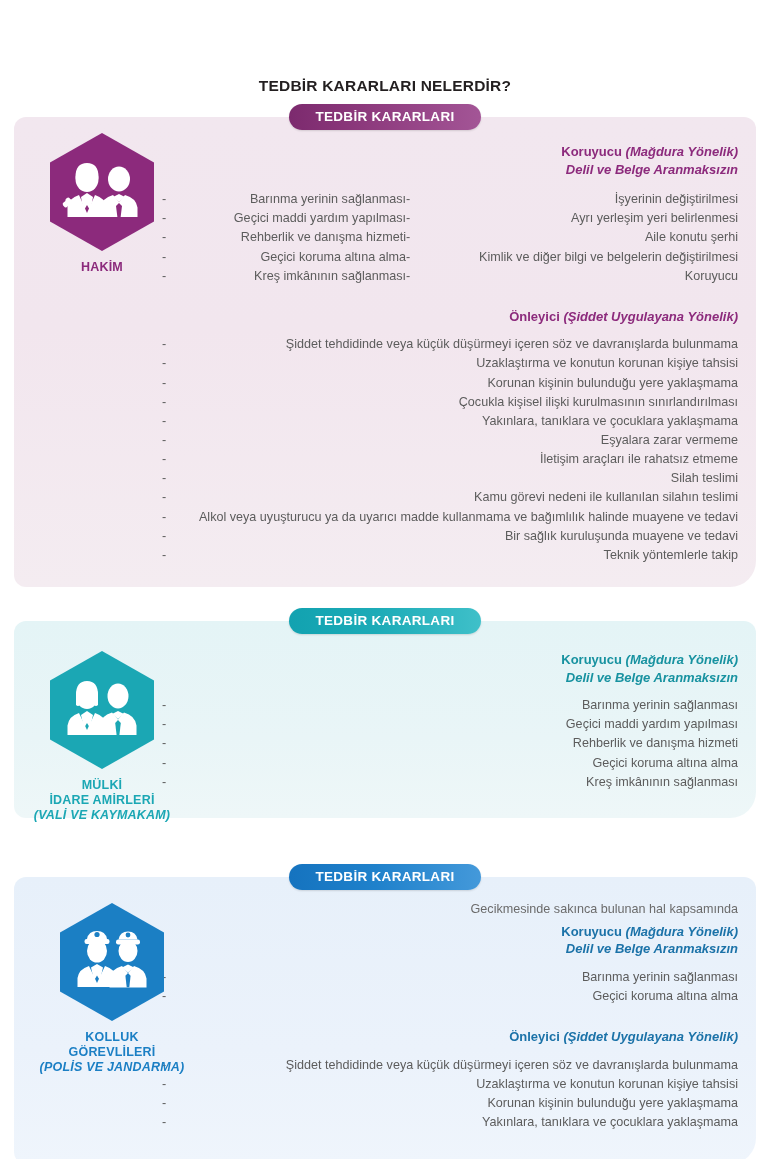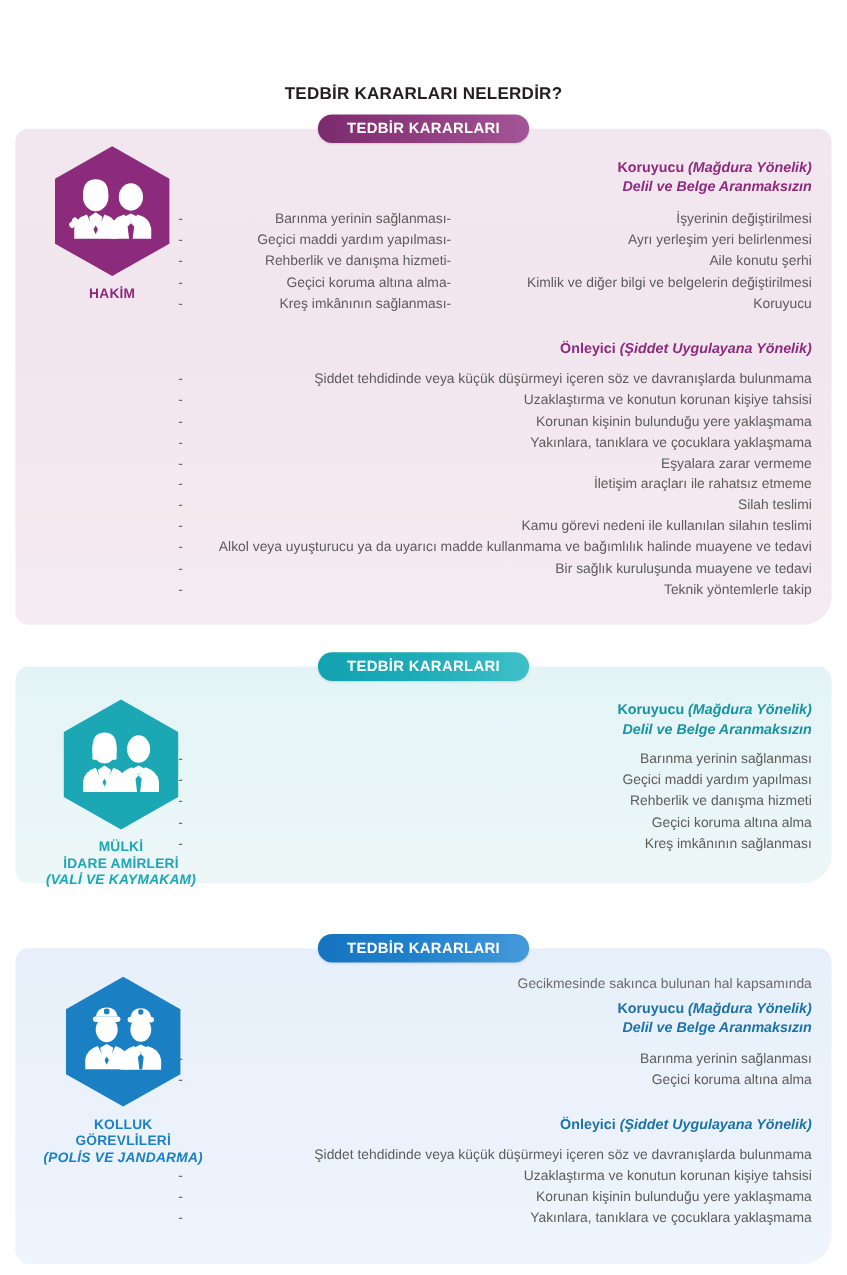--- a/index.html
+++ b/index.html
@@ -166,21 +166,21 @@
   .two-col .col-b { flex: 1 1 auto; }
 
   .spacer-lg { height: 22px; }
 
   
   #sec-hakim   { margin-top: 22px; min-height: 455px; }
   #sec-mulki   { margin-top: 34px; min-height: 222px; }
   #sec-kolluk  { margin-top: 34px; min-height: 262px; }
 
   #sec-hakim  .hex-col { top: 14px; left: 2px; }
-  #sec-mulki  .hex-col { top: 28px; left: 10px; }
+  #sec-mulki  .hex-col { top: 28px; left: 2px; }
   #sec-kolluk .hex-col { top: 24px; left: 12px; }
 
   #sec-mulki .content  { padding-top: 30px; padding-bottom: 26px; }
   #sec-kolluk .content { padding-top: 24px; padding-bottom: 32px; }
 </style>
 </head>
 <body>
 
 <div class="page">
 
@@ -249,20 +249,21 @@
 
         <div class="heading purple">
           <span>Önleyici</span>
           <span class="it">(Şiddet Uygulayana Yönelik)</span>
         </div>
 
         <ul class="items">
           <li>Şiddet tehdidinde veya küçük düşürmeyi içeren söz ve davranışlarda bulunmama</li>
           <li>Uzaklaştırma ve konutun korunan kişiye tahsisi</li>
           <li>Korunan kişinin bulunduğu yere yaklaşmama</li>
+          <li>Çocukla kişisel ilişki kurulmasının sınırlandırılması</li>
           <li>Yakınlara, tanıklara ve çocuklara yaklaşmama</li>
           <li>Eşyalara zarar vermeme</li>
           <li>İletişim araçları ile rahatsız etmeme</li>
           <li>Silah teslimi</li>
           <li>Kamu görevi nedeni ile kullanılan silahın teslimi</li>
           <li>Alkol veya uyuşturucu ya da uyarıcı madde kullanmama ve bağımlılık halinde muayene ve tedavi</li>
           <li>Bir sağlık kuruluşunda muayene ve tedavi</li>
           <li>Teknik yöntemlerle takip</li>
         </ul>
 

